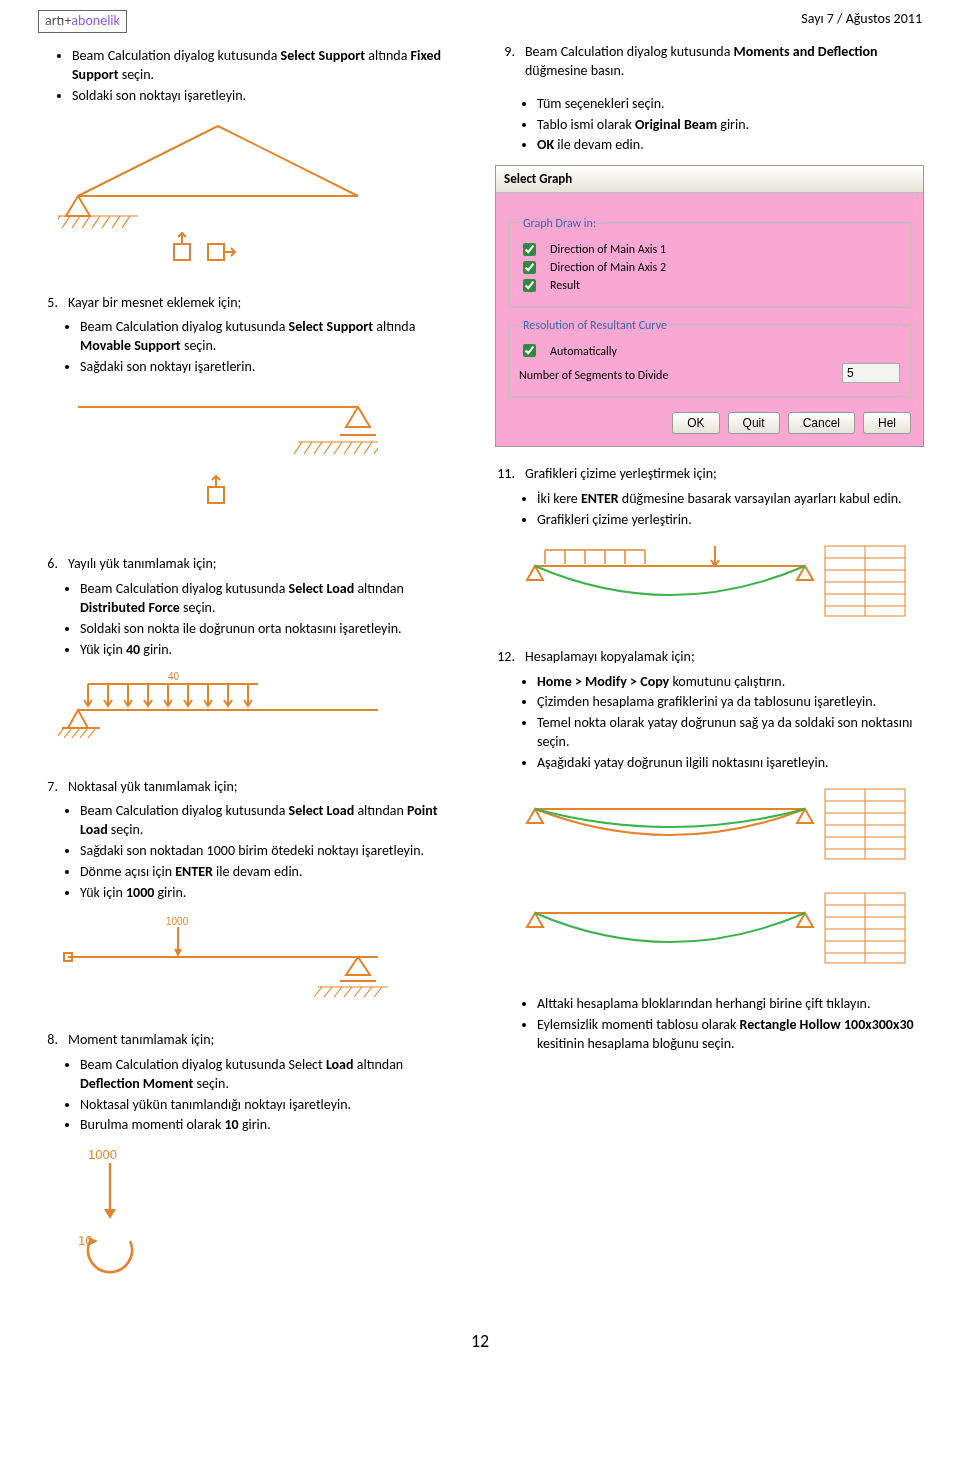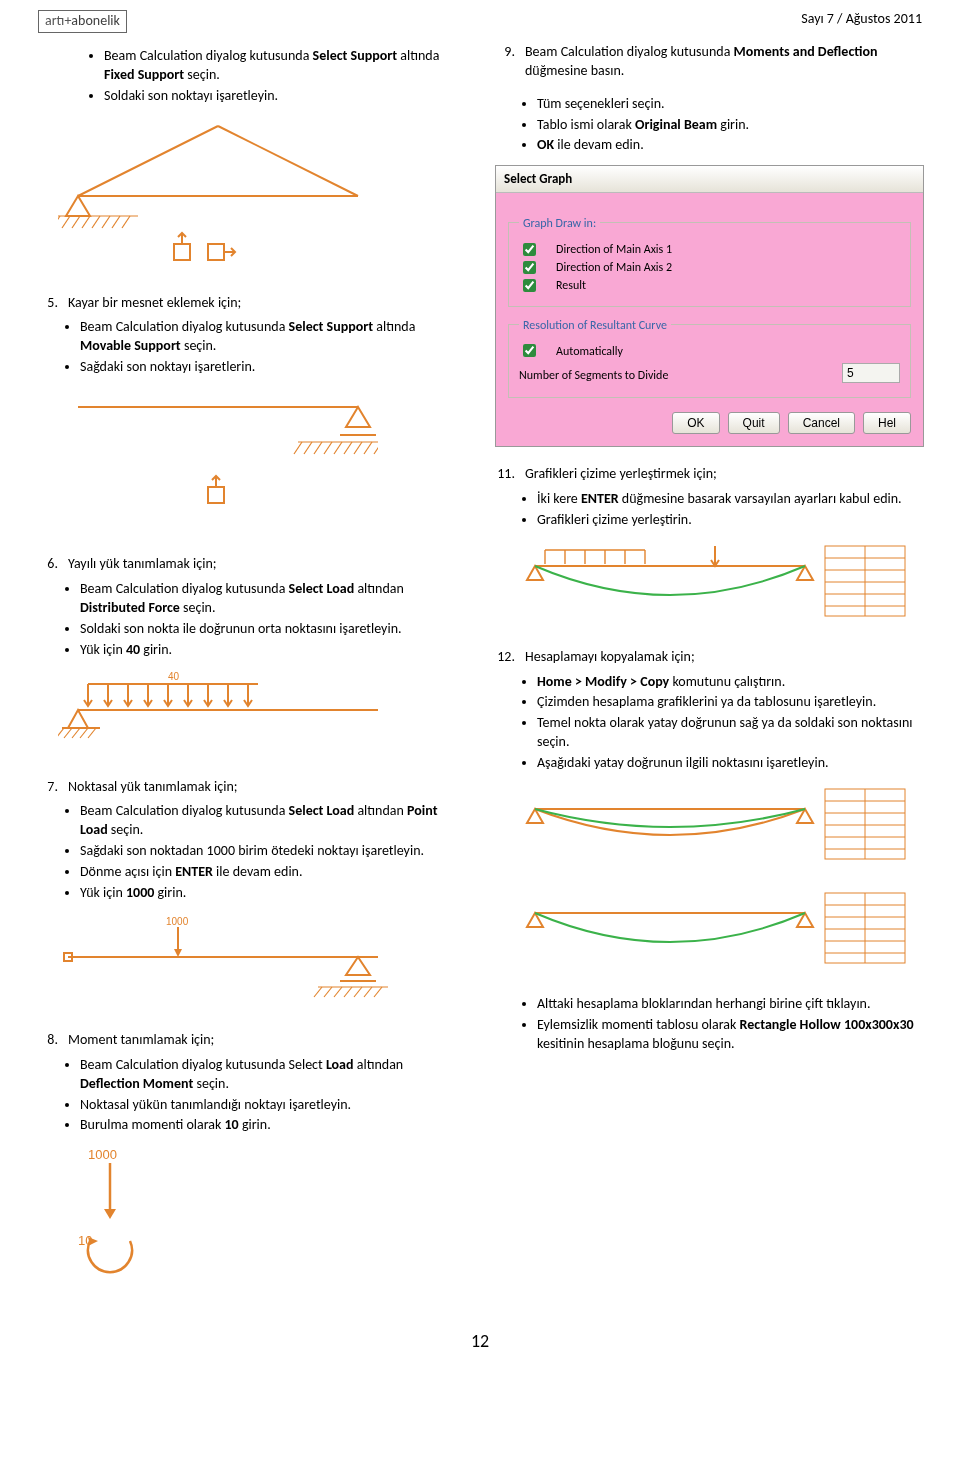--- a/index.html
+++ b/index.html
@@ -1,37 +1,37 @@
 <!DOCTYPE html>
 <html><head>
 <meta charset="utf-8">
 <style>
 html,body{margin:0;padding:0;background:#fff;font-family:Calibri,Arial,sans-serif;color:#000;font-size:14px;line-height:1.35}
 .page{width:960px;margin:0 auto;padding:10px 38px 40px;box-sizing:border-box;position:relative}
 .header{display:flex;justify-content:space-between;align-items:flex-start;margin-bottom:10px}
 .logo{border:1px solid #666;padding:1px 6px;font-size:14px;color:#555;display:inline-block}
-.logo span.ab{color:#404040}
+.logo span.ab{color:#8b5cf6}
 .issue{font-size:14px;text-align:center}
 .columns{display:flex;gap:30px}
 .col{flex:1;min-width:0}
 ol.main{list-style:none;padding:0;margin:0}
 ol.main>li{margin-bottom:14px}
 .item-head{display:flex;gap:10px;margin-bottom:6px}
 .num{min-width:20px;text-align:right}
 ul.sub{list-style:disc;margin:4px 0 8px 42px;padding:0}
 ul.sub li{margin-bottom:2px}
 b{font-weight:bold}
 .fig{margin:10px 0 18px 20px}
 .fig svg{display:block}
 .dialog{border:1px solid #999;background:#f9a8d4;margin:10px 0 18px 0;font-size:12px;width:100%}
 .dialog .titlebar{background:linear-gradient(#fff,#e6e3d8);padding:4px 8px;font-weight:bold;border-bottom:1px solid #bbb;font-size:13px}
 .dialog .body{padding:22px 12px 12px}
 .dialog fieldset{border:1px solid #c3c0b5;margin:0 0 10px;padding:8px 10px 10px}
 .dialog legend{color:#3a67a8;padding:0 4px}
-.chk{display:flex;align-items:center;gap:20px;margin:2px 0;padding-left:4px}
+.chk{display:flex;align-items:center;gap:14px;margin:2px 0;padding-left:4px}
 .chk input{accent-color:#2e8b3d;margin:0}
 .row{display:flex;align-items:flex-end;gap:8px;margin:4px 0}
 .row label{flex:1}
 .row input[type=text]{border:1px solid #aaa;background:#fff;padding:2px 4px;font-size:12px}
 .btnrow{display:flex;gap:8px;justify-content:flex-end;padding-top:4px}
 .btn{background:linear-gradient(#fff,#e6e3d8);border:1px solid #999;border-radius:3px;padding:3px 14px;font-size:12px;cursor:pointer}
 .pagenum{text-align:center;margin-top:16px;font-size:18px}
 </style>
 </head>
 <body>
@@ -40,21 +40,21 @@
 
 <div class="header">
   <span class="logo"><span>artı+</span><span class="ab">abonelik</span></span>
   <span class="issue">Sayı 7 / Ağustos 2011</span>
 </div>
 
 <div class="columns">
 
 <div class="col">
 
-<ul class="sub" style="margin-left:66px">
+<ul class="sub" style="margin-left:34px">
   <li><span>Beam Calculation diyalog kutusunda </span><b>Select Support</b><span> altında </span><b>Fixed Support</b><span> seçin.</span></li>
   <li>Soldaki son noktayı işaretleyin.</li>
 </ul>
 
 <div class="fig">
 <svg width="320" height="160" viewBox="0 0 320 160">
   <g stroke="#E2842E" stroke-width="2" fill="none">
     <line x1="20" y1="80" x2="300" y2="80"></line>
     <line x1="20" y1="80" x2="160" y2="10"></line>
     <line x1="300" y1="80" x2="160" y2="10"></line>

